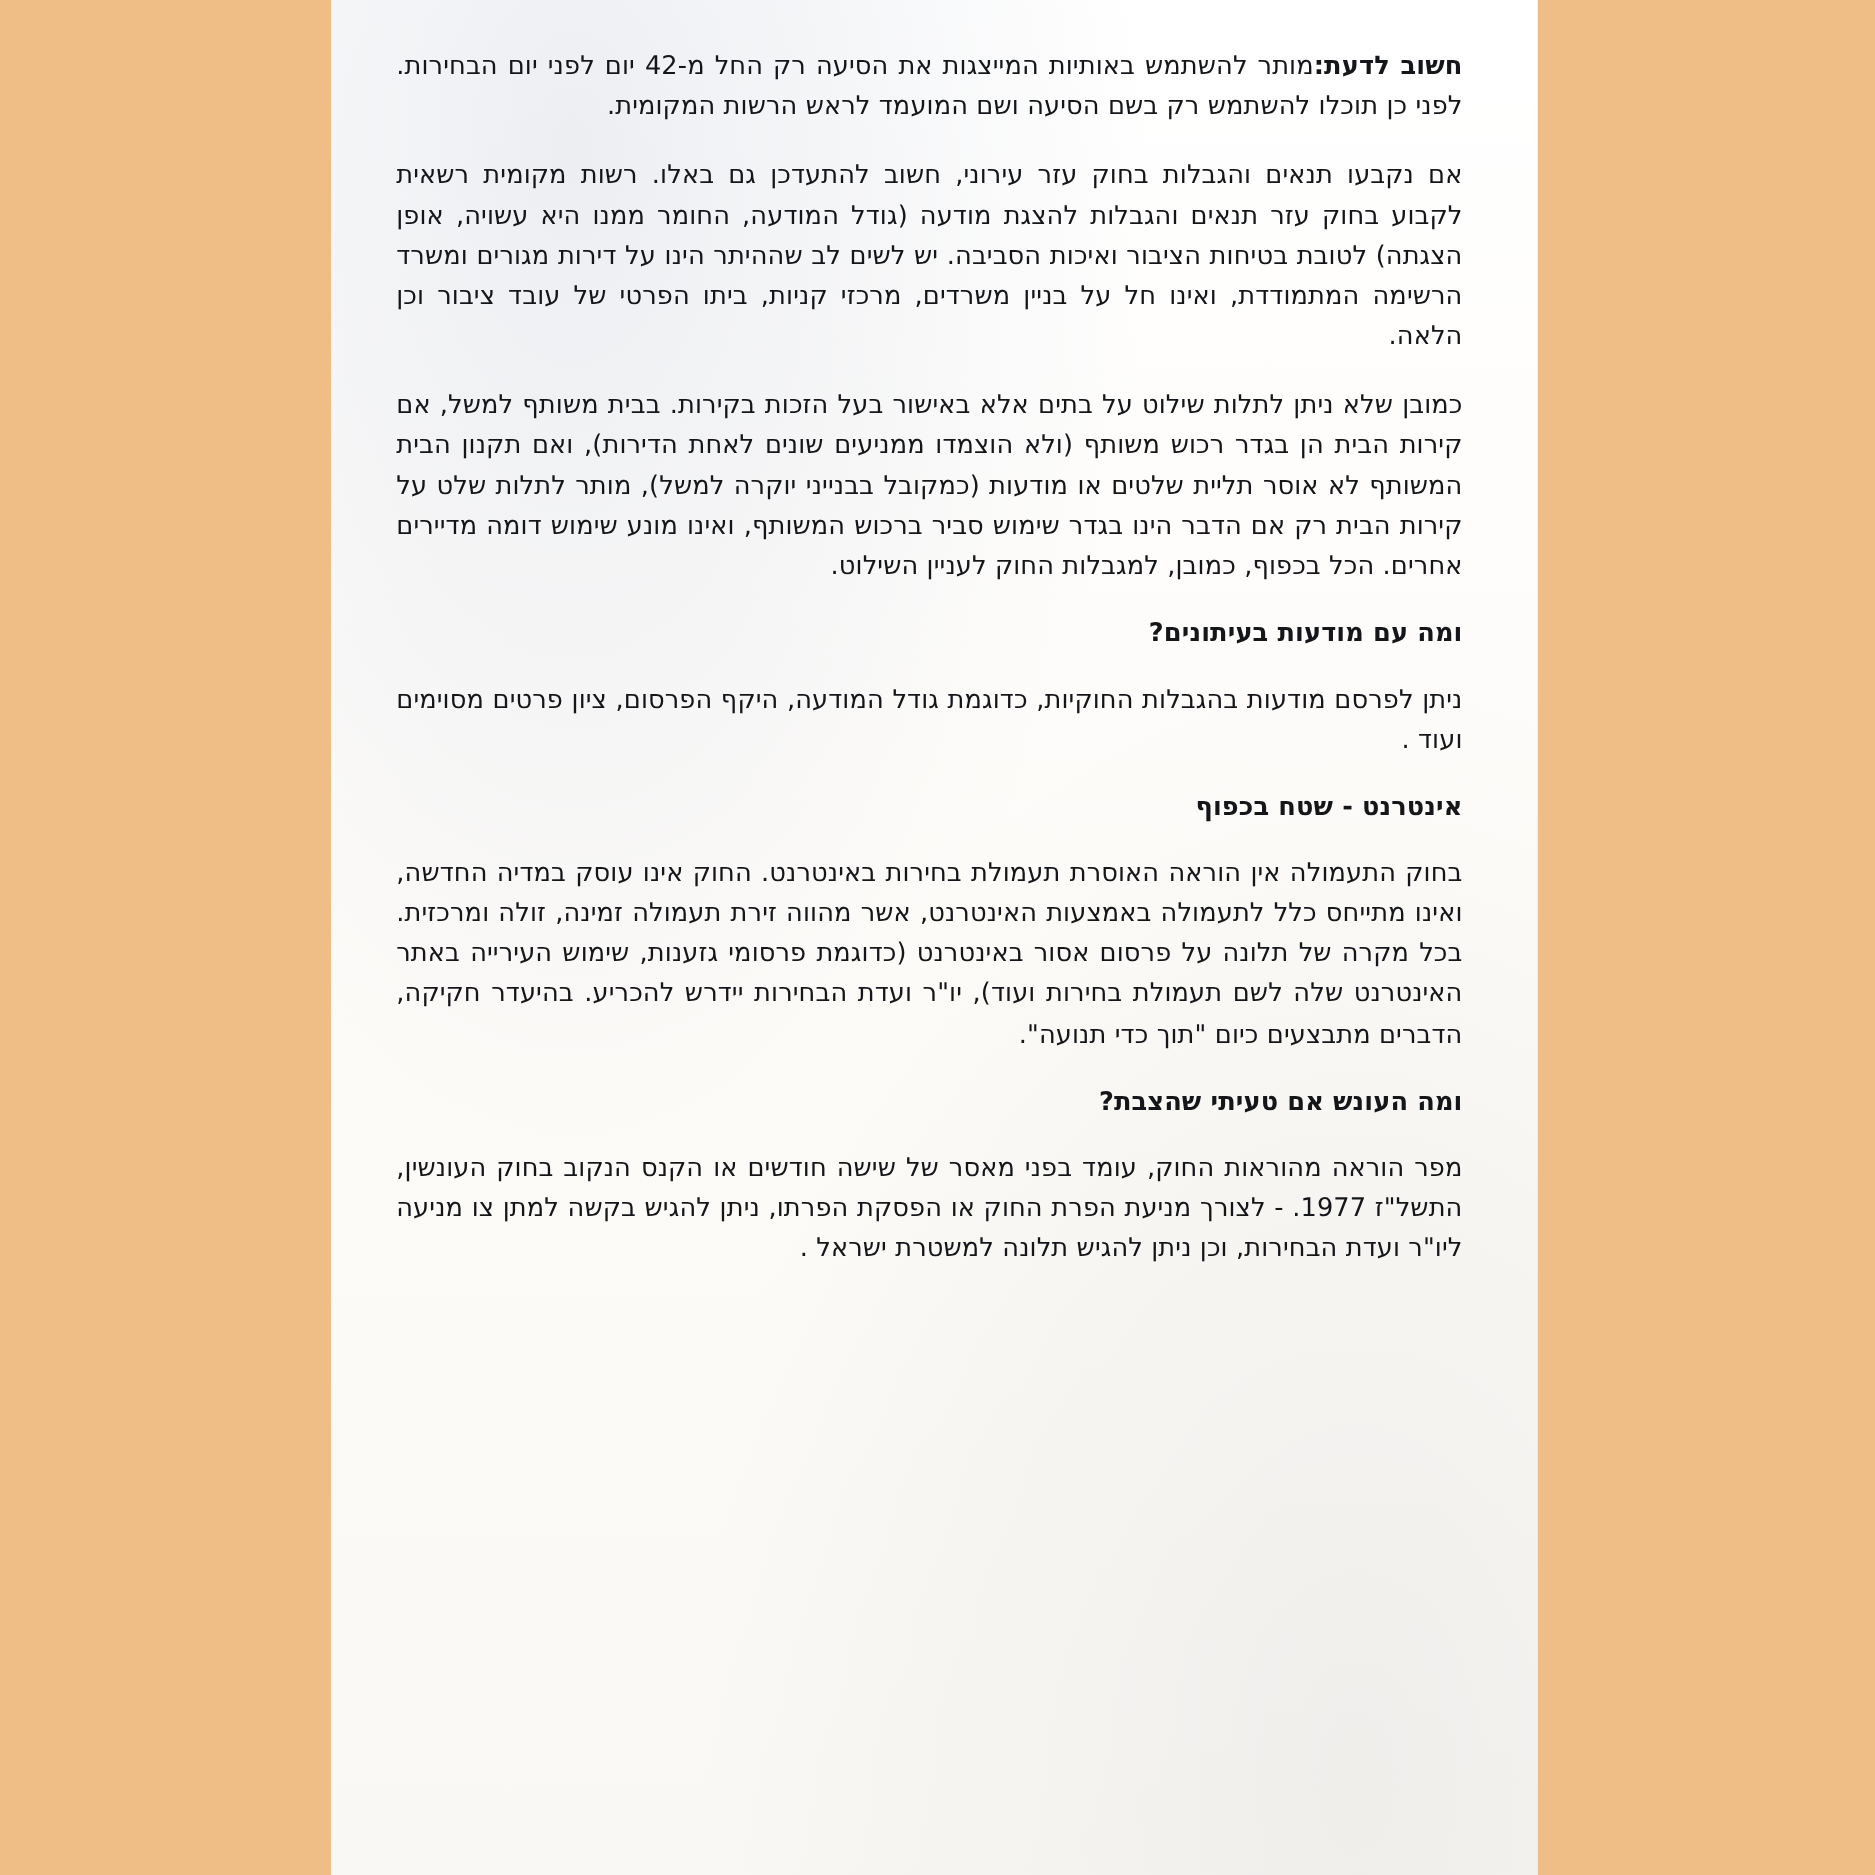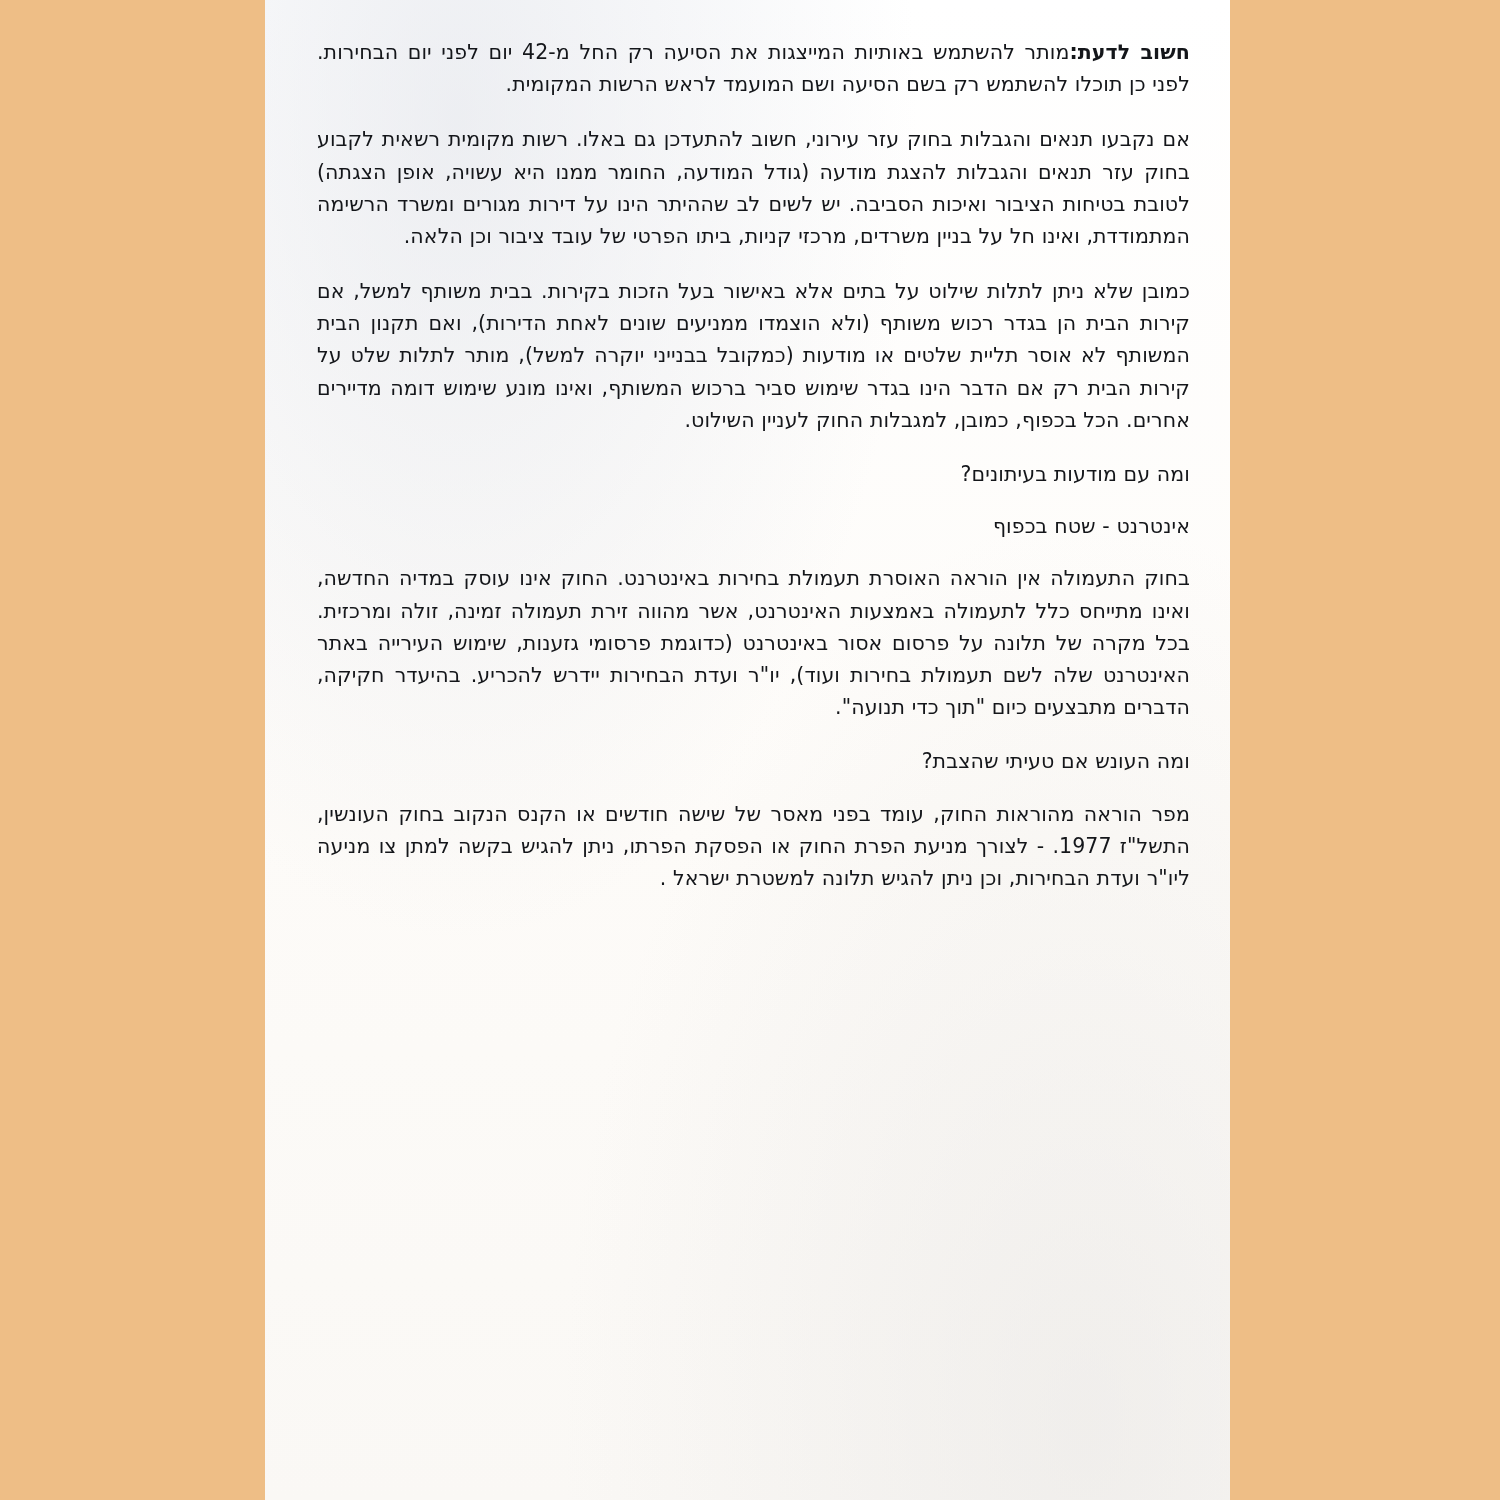--- a/index.html
+++ b/index.html
@@ -29,36 +29,36 @@
     inset: 0;
     background:
       radial-gradient(ellipse at 20% 8%, rgba(222,225,232,0.55) 0%, rgba(255,255,255,0) 42%),
       radial-gradient(ellipse at 85% 95%, rgba(230,228,226,0.5) 0%, rgba(255,255,255,0) 45%),
       linear-gradient(180deg, #ffffff 0%, #fdfbf8 55%, #faf8f5 100%);
     pointer-events: none;
   }
   .doc {
     position: relative;
     z-index: 2;
-    padding: 36px 40px 30px 52px;
+    padding: 36px 60px 30px 52px;
     box-sizing: border-box;
     direction: rtl;
     text-align: justify;
     text-align-last: right;
     color: #14161a;
   }
   p.para {
     font-size: 20.5px;
     line-height: 1.57;
     margin: 0 0 23px 0;
     letter-spacing: 0.1px;
   }
   h2.heading {
     font-size: 20.5px;
-    font-weight: normal;
+    font-weight: bold;
     line-height: 1.5;
     margin: 0 0 21px 0;
     text-align: right;
     text-align-last: right;
     letter-spacing: 0.1px;
   }
   .lead {
     font-weight: bold;
   }
   .blk-gap {
@@ -79,20 +79,23 @@
     <p class="para">
       <span>אם נקבעו תנאים והגבלות בחוק עזר עירוני, חשוב להתעדכן גם באלו. רשות מקומית רשאית לקבוע בחוק עזר תנאים והגבלות להצגת מודעה (גודל המודעה, החומר ממנו היא עשויה, אופן הצגתה) לטובת בטיחות הציבור ואיכות הסביבה. יש לשים לב שההיתר הינו על דירות מגורים ומשרד הרשימה המתמודדת, ואינו חל על בניין משרדים, מרכזי קניות, ביתו הפרטי של עובד ציבור וכן הלאה.</span>
     </p>
 
     <p class="para blk-gap">
       <span>כמובן שלא ניתן לתלות שילוט על בתים אלא באישור בעל הזכות בקירות. בבית משותף למשל, אם קירות הבית הן בגדר רכוש משותף (ולא הוצמדו ממניעים שונים לאחת הדירות), ואם תקנון הבית המשותף לא אוסר תליית שלטים או מודעות (כמקובל בבנייני יוקרה למשל), מותר לתלות שלט על קירות הבית רק אם הדבר הינו בגדר שימוש סביר ברכוש המשותף, ואינו מונע שימוש דומה מדיירים אחרים. הכל בכפוף, כמובן, למגבלות החוק לעניין השילוט.</span>
     </p>
 
     <h2 class="heading">ומה עם מודעות בעיתונים?</h2>
 
+    <p class="para blk-gap">
+      <span>ניתן לפרסם מודעות בהגבלות החוקיות, כדוגמת גודל המודעה, היקף הפרסום, ציון פרטים מסוימים ועוד .</span>
+    </p>
 
 
 
     <h2 class="heading">אינטרנט - שטח בכפוף</h2>
 
     <p class="para blk-gap">
       <span>בחוק התעמולה אין הוראה האוסרת תעמולת בחירות באינטרנט. החוק אינו עוסק במדיה החדשה, ואינו מתייחס כלל לתעמולה באמצעות האינטרנט, אשר מהווה זירת תעמולה זמינה, זולה ומרכזית. בכל מקרה של תלונה על פרסום אסור באינטרנט (כדוגמת פרסומי גזענות, שימוש העירייה באתר האינטרנט שלה לשם תעמולת בחירות ועוד), יו"ר ועדת הבחירות יידרש להכריע. בהיעדר חקיקה, הדברים מתבצעים כיום "תוך כדי תנועה".</span>
     </p>
 
     <h2 class="heading">ומה העונש אם טעיתי שהצבת?</h2>

